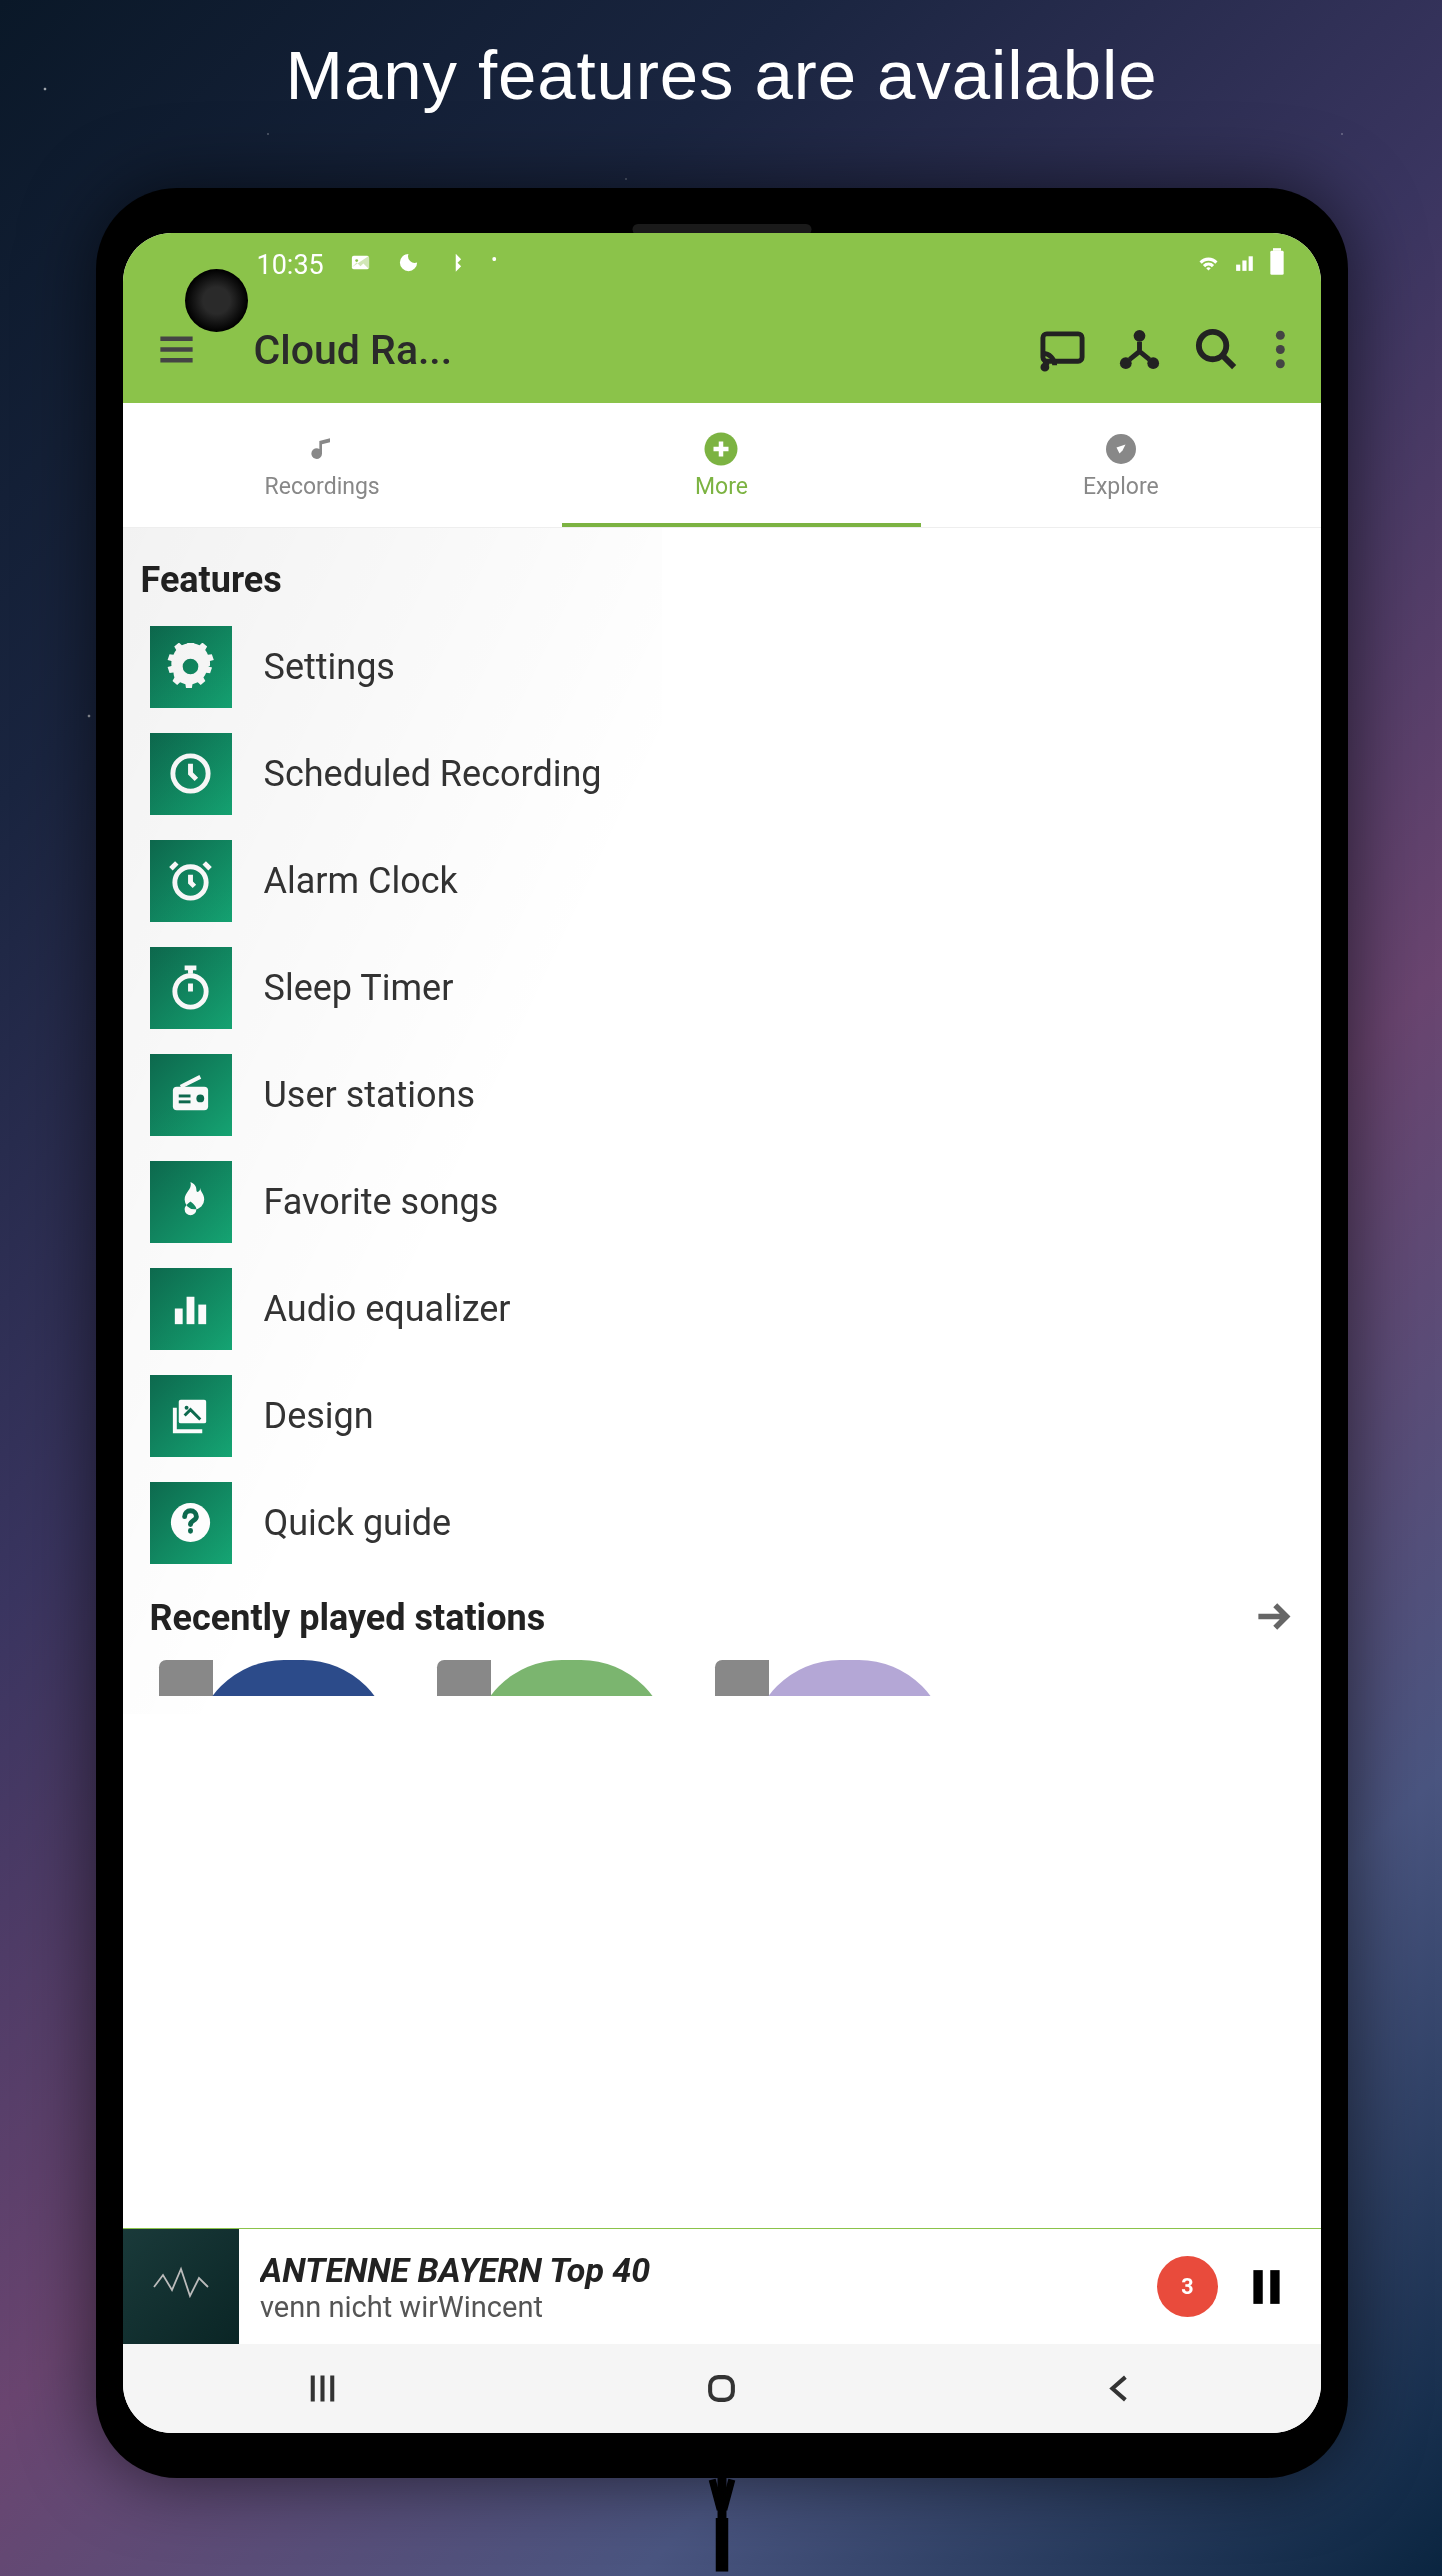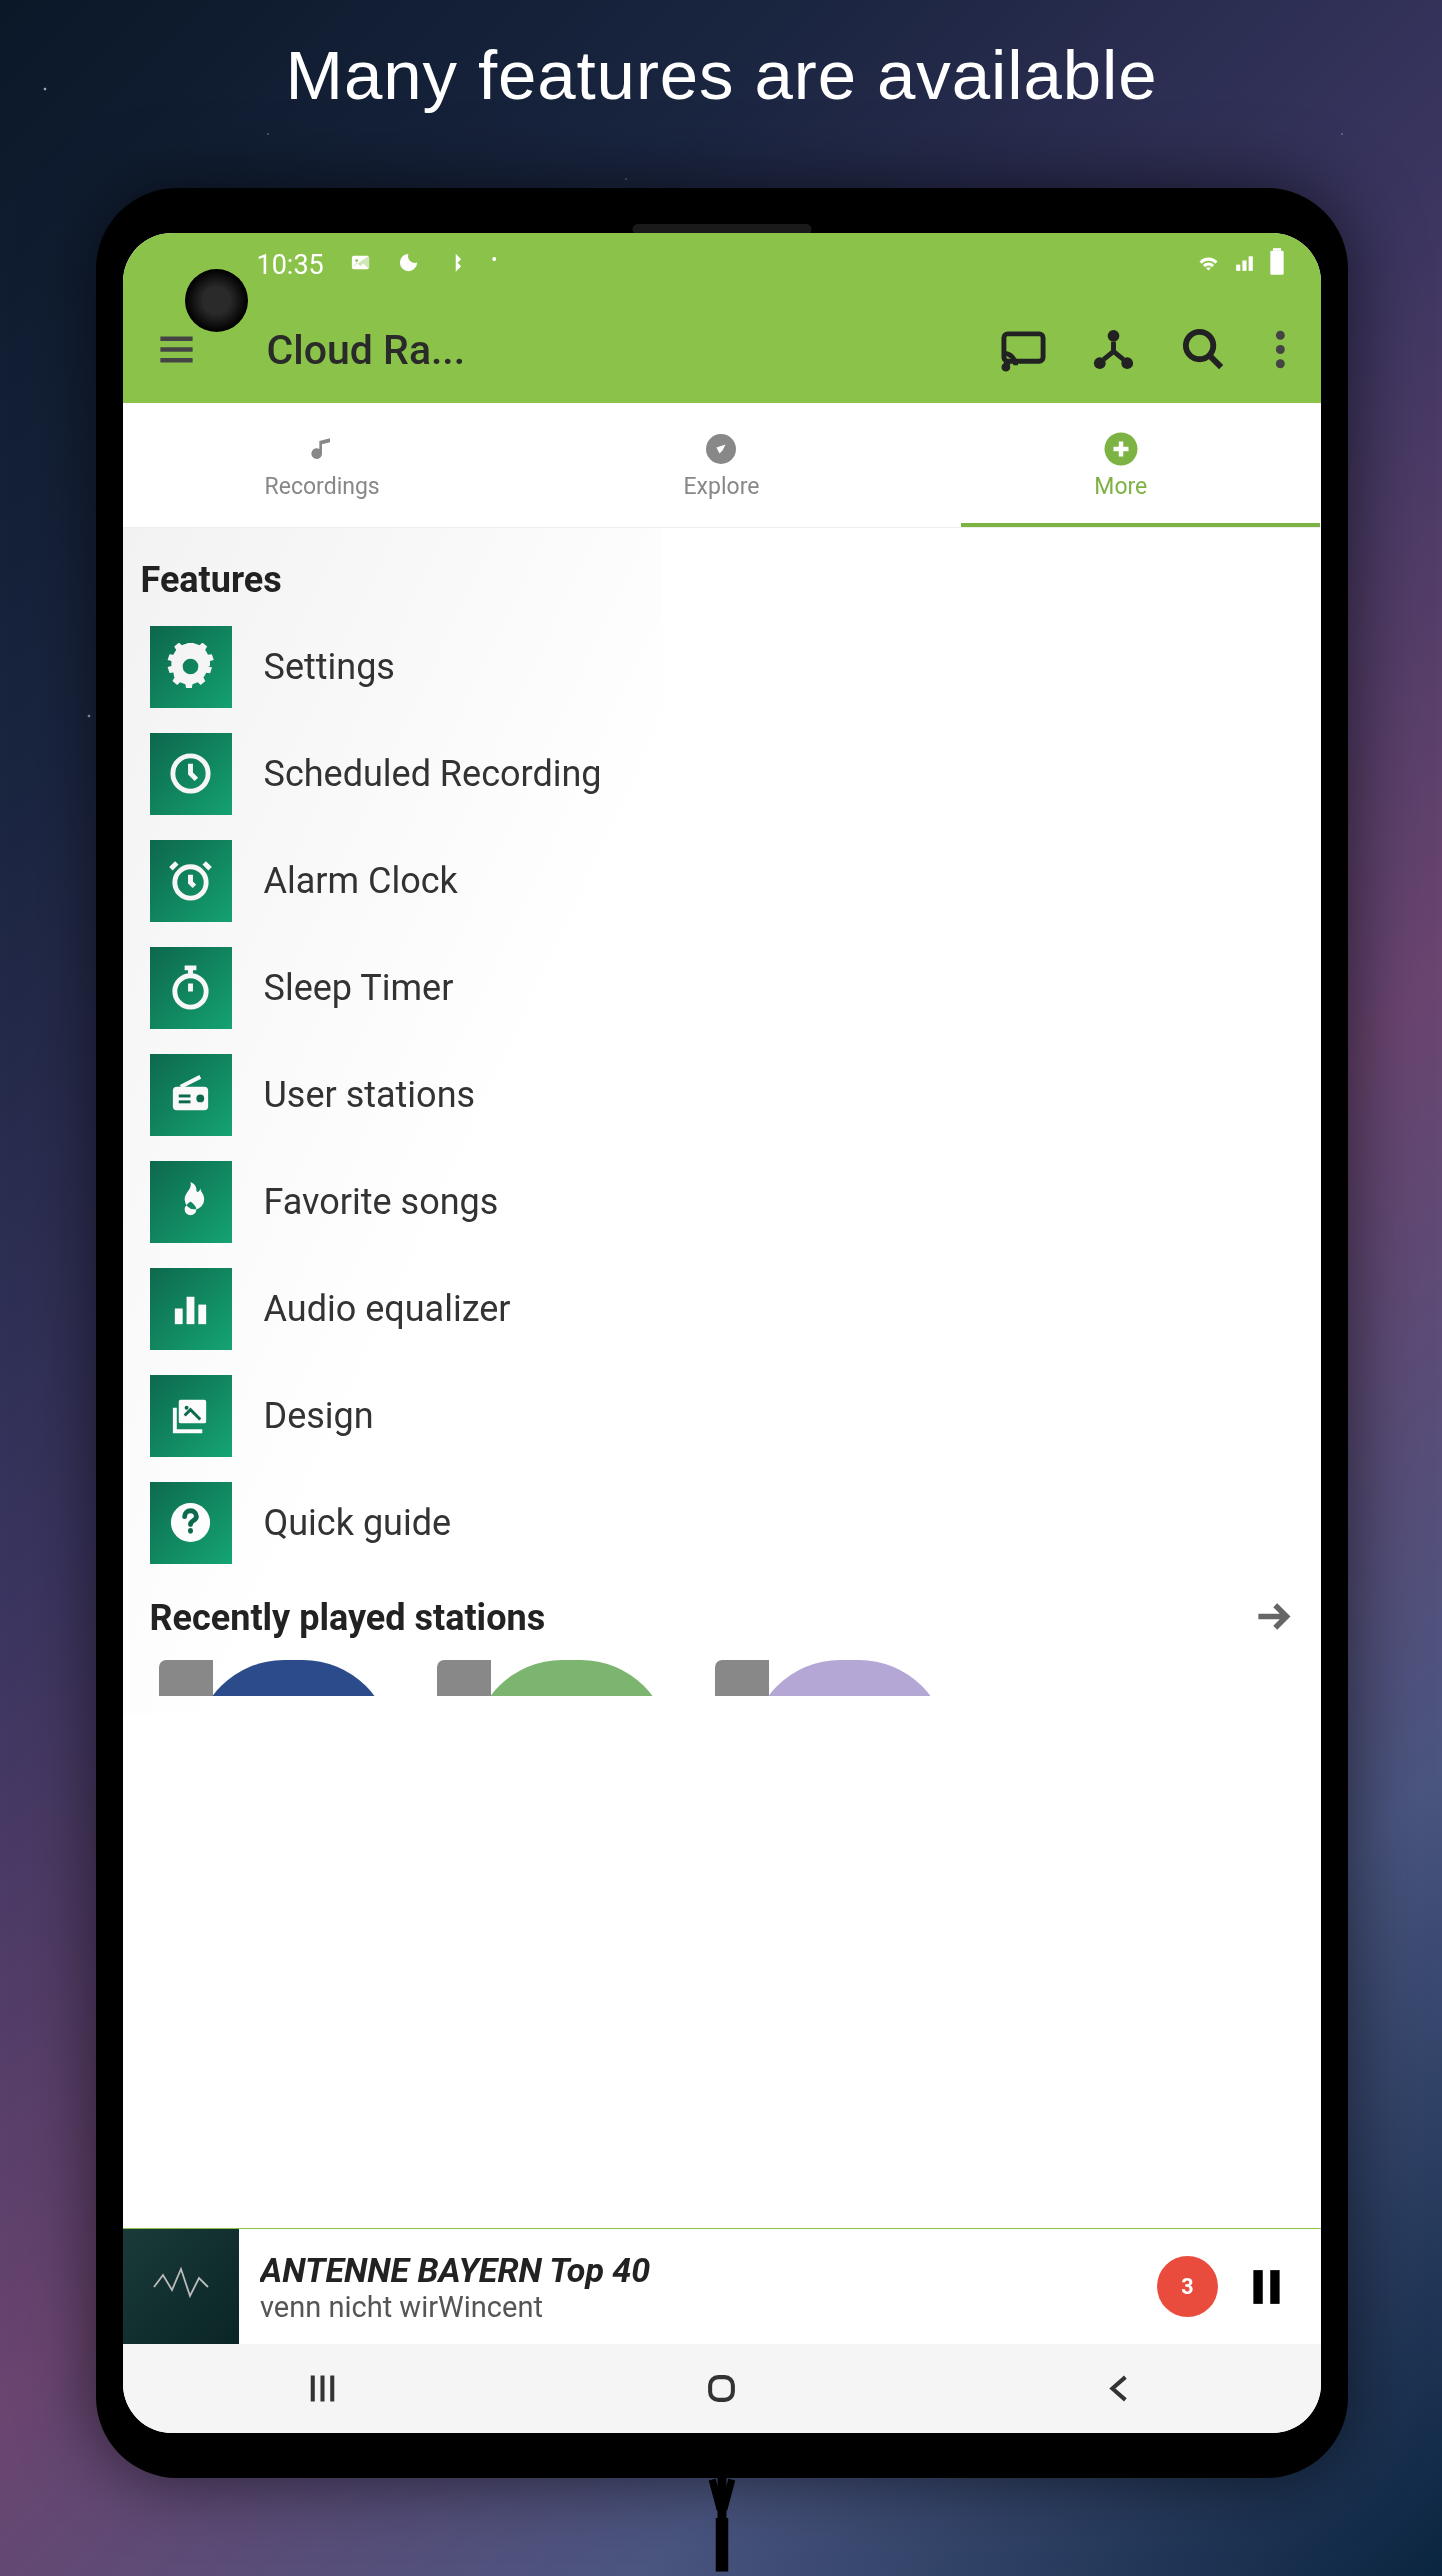--- a/index.html
+++ b/index.html
@@ -75,21 +75,21 @@
 }
 .statusbar {
   height: 63px; background: #8bc34a;
   display: flex; align-items: center; justify-content: space-between;
   padding: 0 36px 0 134px; color: #fff; font-size: 27px;
 }
 .statusbar-left { display: flex; gap: 25px; }
 .statusbar-right { display: flex; gap: 10.7px; align-items: center; }
 .appbar {
   height: 107px; background: #8bc34a;
-  display: flex; align-items: center; padding: 0 27px; gap: 36px;
+  display: flex; align-items: center; padding: 0 27px; gap: 23px;
 }
 .appbar-title { font-size: 41px; color: #2a2a2a; font-weight: 500; flex: 1; margin-left: 27px; }
 .appbar-icon { width: 54px; height: 54px; display: flex; align-items: center; justify-content: center; }
 .tabs {
   height: 125px; background: #fff; display: flex; border-bottom: 0.9px solid #eee;
 }
 .tab { flex: 1; display: flex; flex-direction: column; align-items: center; justify-content: center; gap: 5.4px; color: #888; font-size: 23px; position: relative; }
 .tab.active { color: #7cb342; }
 .tab.active::after { content: ""; position: absolute; bottom: 0; left: 10%; right: 0; height: 4.5px; background: #7cb342; }
 .tab-icon { width: 38px; height: 38px; display: flex; align-items: center; justify-content: center; }
@@ -236,37 +236,37 @@
 
     <div class="tabs">
       <div class="tab">
         <span class="tab-icon">
           <svg width="32" height="36" viewBox="0 0 24 24" fill="#888">
               <path d="M12 3v12.5a4 4 0 11-2-3.5V6l8-2v3l-6 1.5z"></path>
             </svg>
         </span>
         <span>Recordings</span>
       </div>
+      <div class="tab active">
+        <span class="tab-icon">
+          <svg width="36" height="36" viewBox="0 0 24 24" fill="#7cb342">
+              <circle cx="12" cy="12" r="11"></circle>
+              <path d="M12 7v10M7 12h10" stroke="#fff" stroke-width="3"></path>
+            </svg>
+        </span>
+        <span>More</span>
+      </div>
       <div class="tab">
         <span class="tab-icon">
           <svg width="36" height="36" viewBox="0 0 24 24" fill="#888">
               <circle cx="12" cy="12" r="10"></circle>
               <polygon points="15,9 9,11 11,15 13,13" fill="#fff"></polygon>
             </svg>
         </span>
         <span>Explore</span>
-      </div>
-      <div class="tab active">
-        <span class="tab-icon">
-          <svg width="36" height="36" viewBox="0 0 24 24" fill="#7cb342">
-              <circle cx="12" cy="12" r="11"></circle>
-              <path d="M12 7v10M7 12h10" stroke="#fff" stroke-width="3"></path>
-            </svg>
-        </span>
-        <span>More</span>
       </div>
     </div>
 
     <div class="content">
       <div class="section-title">Features</div>
       <div class="feature-list">
 
         <div class="feature-item">
           <div class="feature-icon">
             <svg width="47" height="47" viewBox="0 0 24 24" fill="white">

